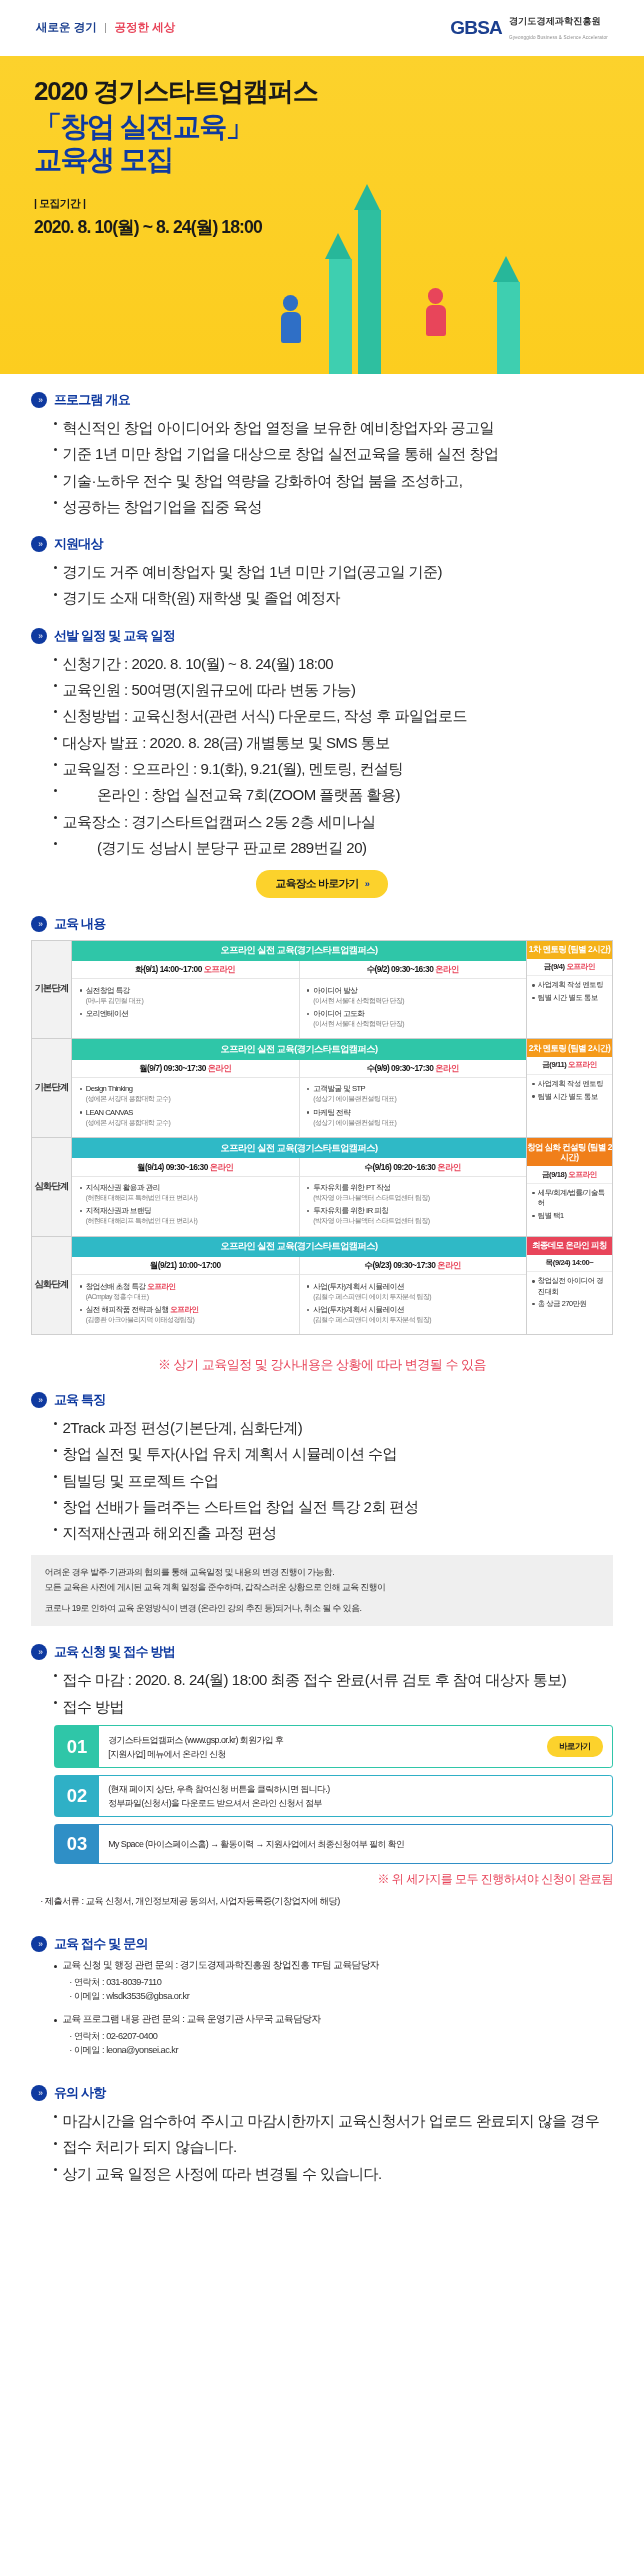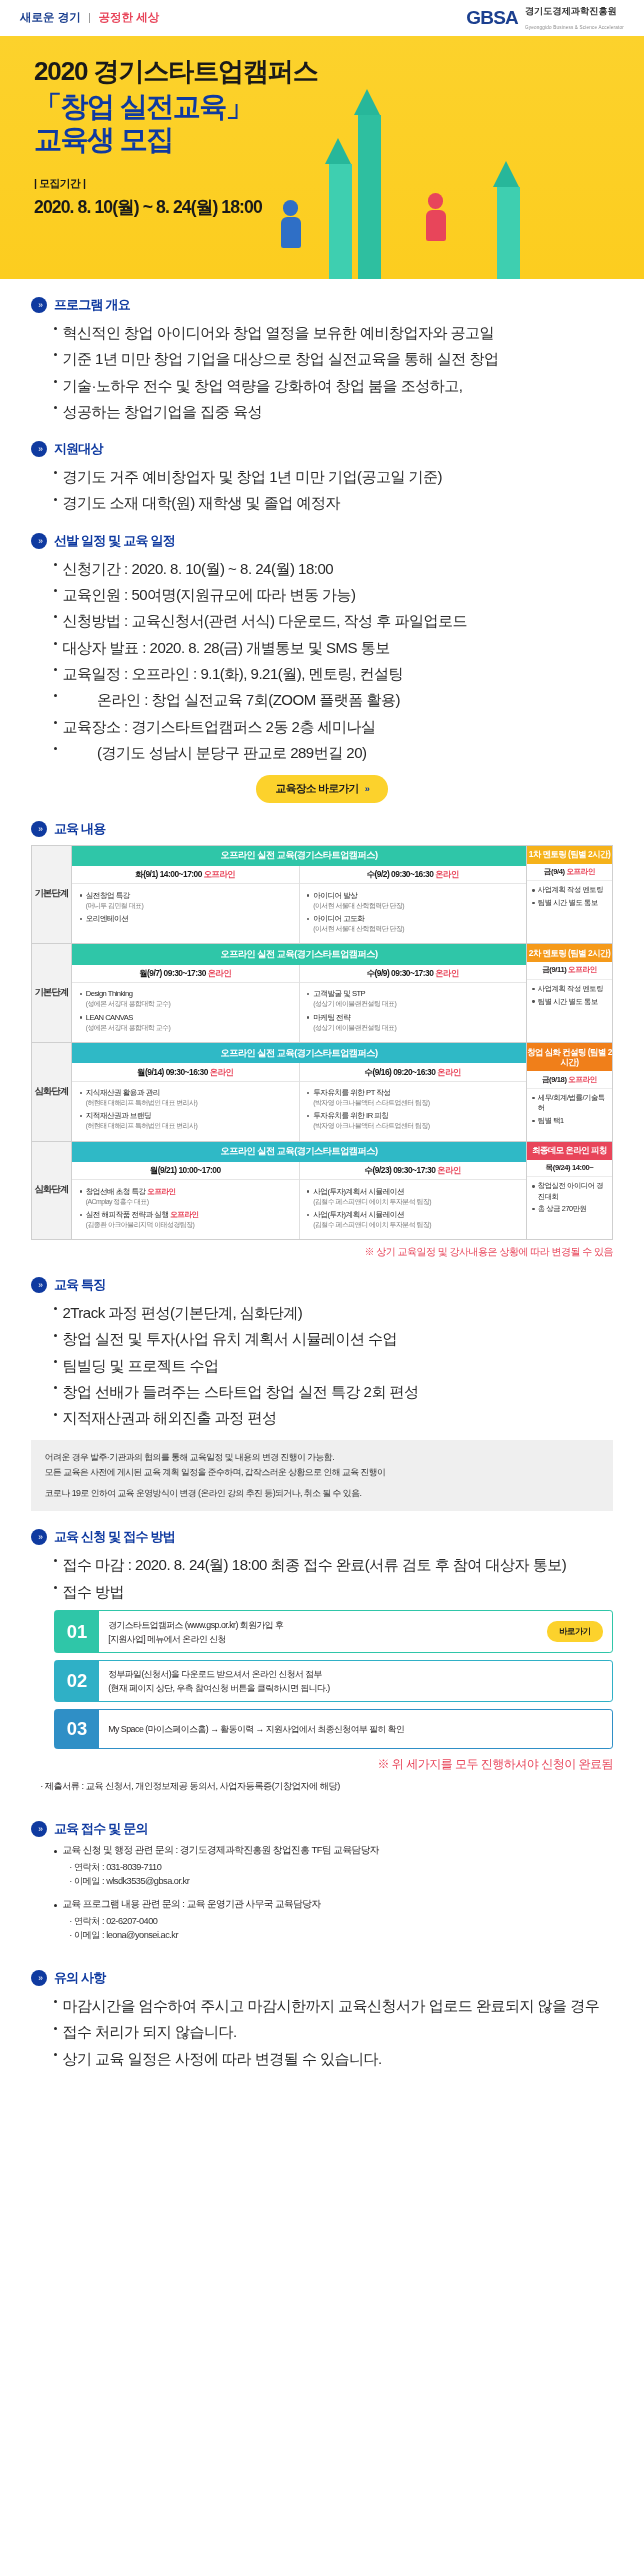--- a/index.html
+++ b/index.html
@@ -6,42 +6,42 @@
   body {
     width: 644px;
     background: #ffffff;
     font-family: "Liberation Sans", sans-serif;
     color: #231f20;
   }
   .page { width: 644px; position: relative; }
 
   
   .topbar {
-    height: 36px;
+    height: 56px;
     background: #ffffff;
     display: flex;
     align-items: center;
     justify-content: space-between;
-    padding: 0 20px;
+    padding: 0 36px;
     border-bottom: 0.8px solid #ffffff;
   }
   .gg-logo { display: flex; align-items: center; gap: 7.6px; }
   .gg-tag1 { color: #1b3f8f; font-size: 11.5px; font-weight: bold; }
   .gg-tag2 { color: #e8455a; font-size: 11.5px; font-weight: bold; }
   .gg-sep { color: #888; font-size: 10px; }
   .gbsa { display: flex; align-items: center; gap: 6.9px; }
   .gbsa-mark { font-size: 19px; font-weight: bold; color: #1b3f8f; letter-spacing: -0.8px; }
   .gbsa-names { line-height: 1.15; }
   .gbsa-kr { font-size: 9.2px; color: #333; font-weight: bold; }
   .gbsa-en { font-size: 4.6px; color: #8b8b8b; letter-spacing: 0.2px; }
 
   
   .hero {
     position: relative;
-    height: 243px;
+    height: 318px;
     background: linear-gradient(180deg,#fcd22c 0%, #fccd1f 100%);
     overflow: hidden;
   }
   .hero-inner { position: relative; padding: 20px 0 0 34px; z-index: 4; }
   .hero-title {
     font-size: 26px; font-weight: bold; color: #1a1a1a; letter-spacing: -1.1px;
     line-height: 1.18;
   }
   .hero-title2 {
     font-size: 28px; font-weight: bold; color: #0f3aa0; letter-spacing: -1.5px;
@@ -152,21 +152,21 @@
   .curr-side-date .on { color:#e8455a; }
   .curr-side-body { padding:4.6px 5.4px; }
   .curr-side-body li {
     list-style:none; position:relative; padding-left:5.4px; font-size:7.3px;
     letter-spacing:-0.4px; line-height:1.4; color:#2a2a2a; margin-bottom:2.3px;
   }
   .curr-side-body li:before {
     content:""; position:absolute; left:0; top:3.8px; width:2.3px;height:2.3px;
     background:#555; border-radius:50%;
   }
-  .curr-note { text-align:right; font-size:10px; color:#e8455a; margin-top:5px; letter-spacing:-0.5px; }
+  .curr-note { text-align:center; font-size:13px; color:#e8455a; margin-top:21px; letter-spacing:-0.5px; }
 
   
   .notice {
     background:#efefef; padding:10px 13.8px; margin:10.7px 0 0 0;
     font-size:8.8px; line-height:1.7; color:#333; letter-spacing:-0.5px;
   }
 
   
   .step {
     display:flex; align-items:center; border:0.8px solid #2fc6a8; border-radius:3.1px;
@@ -517,22 +517,22 @@
           <div class="step-txt">
             <div>경기스타트업캠퍼스 (www.gsp.or.kr) 회원가입 후</div>
             <div>[지원사업] 메뉴에서 온라인 신청</div>
           </div>
           <button class="step-btn">바로가기</button>
         </div>
 
         <div class="step n2">
           <div class="step-no">02</div>
           <div class="step-txt">
+            <div>(현재 페이지 상단, 우측 참여신청 버튼을 클릭하시면 됩니다.)</div>
             <div>정부파일(신청서)을 다운로드 받으셔서 온라인 신청서 점부</div>
-            <div>(현재 페이지 상단, 우측 참여신청 버튼을 클릭하시면 됩니다.)</div>
           </div>
         </div>
 
         <div class="step n3">
           <div class="step-no">03</div>
           <div class="step-txt">
             <div>My Space (마이스페이스홈) → 활동이력 → 지원사업에서 최종신청여부 필히 확인</div>
           </div>
         </div>
 

